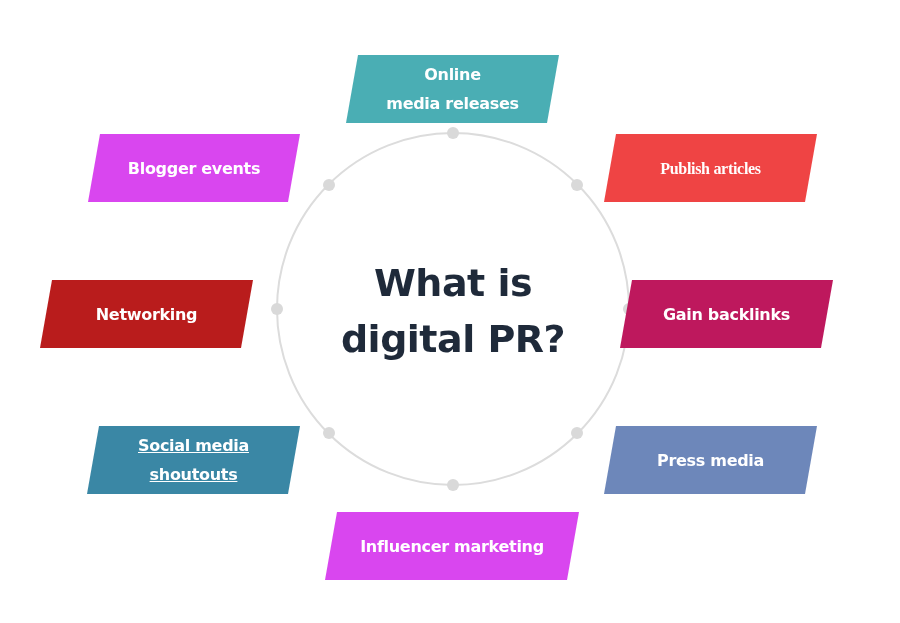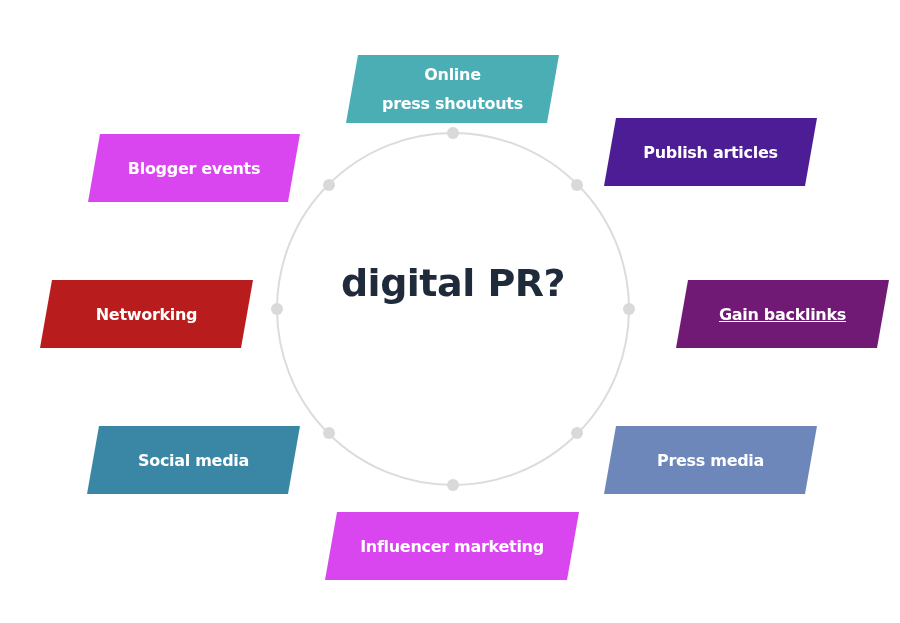--- a/index.html
+++ b/index.html
@@ -24,46 +24,48 @@
     <circle cx="629" cy="309" r="6"></circle>
     <circle cx="577" cy="433" r="6"></circle>
     <circle cx="453" cy="485" r="6"></circle>
     <circle cx="329" cy="433" r="6"></circle>
     <circle cx="277" cy="309" r="6"></circle>
     <circle cx="329" cy="185" r="6"></circle>
   </g>
 </svg>
 
 <div class="center-title">
+  <span style="display:block">What is</span>
   <span style="display:block">digital PR?</span>
 </div>
 
 <div class="node" style="left:346px; top:55px; width:213px; background:#4aaeb4; flex-direction:column;">
   <span>Online</span>
-  <span>press shoutouts</span>
+  <span>media releases</span>
 </div>
 
-<div class="node" style="left:604px; top:118px; width:213px; background:#4c1d95;">
+<div class="node" style="left:604px; top:134px; width:213px; background:#ef4444;font-family:Liberation Serif, serif;">
   <span>Publish articles</span>
 </div>
 
-<div class="node" style="left:676px; top:280px; width:213px; background:#701a75;text-decoration:underline;">
+<div class="node" style="left:620px; top:280px; width:213px; background:#be185d;">
   <span>Gain backlinks</span>
 </div>
 
 <div class="node" style="left:604px; top:426px; width:213px; background:#6d87ba;">
   <span>Press media</span>
 </div>
 
 <div class="node" style="left:325px; top:512px; width:254px; background:#d946ef;">
   <span>Influencer marketing</span>
 </div>
 
-<div class="node" style="left:87px; top:426px; width:213px; background:#3a87a5; flex-direction:column;">
+<div class="node" style="left:87px; top:426px; width:213px; background:#3a87a5; flex-direction:column;text-decoration:underline;">
   <span>Social media</span>
+  <span>shoutouts</span>
 </div>
 
 <div class="node" style="left:40px; top:280px; width:213px; background:#b91c1c;">
   <span>Networking</span>
 </div>
 
 <div class="node" style="left:88px; top:134px; width:212px; background:#d946ef;">
   <span>Blogger events</span>
 </div>
 

